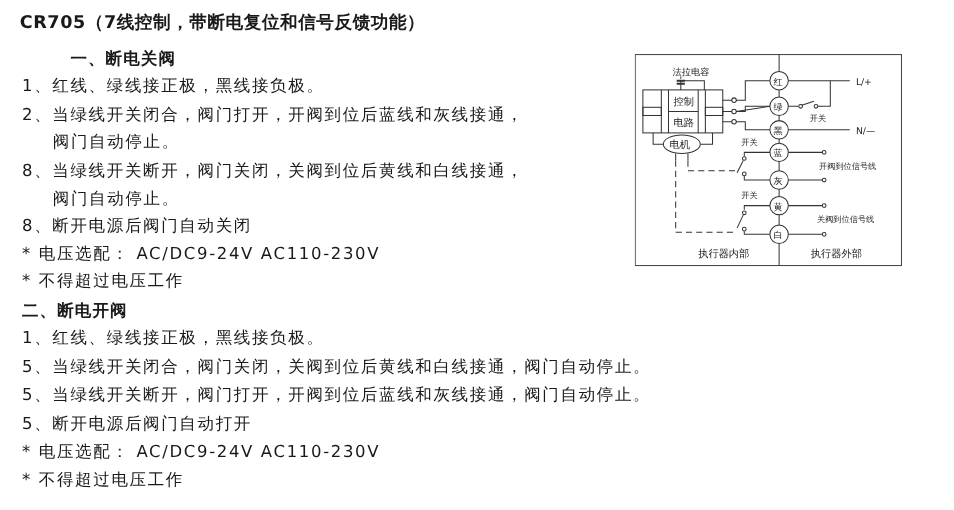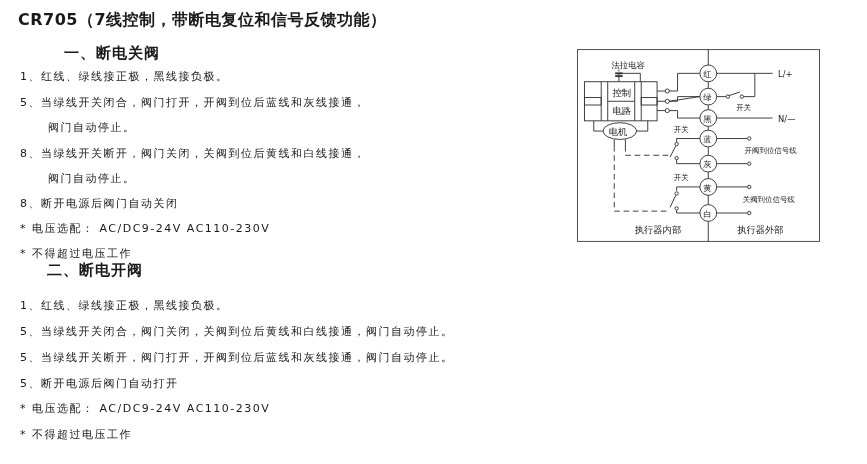--- a/index.html
+++ b/index.html
@@ -1,41 +1,41 @@
 <!DOCTYPE html>
 <html><head>
 <meta charset="utf-8">
 <style>
   html, body { margin: 0; padding: 0; background: #ffffff; }
   body { width: 867px; height: 464px; position: relative; overflow: hidden;
          font-family: "DejaVu Sans", "Liberation Sans", sans-serif; color: #1a1a1a; }
   .title { position: absolute; left: 18px; top: 10px; font-size: 16px; font-weight: bold; letter-spacing: 0.5px; }
   .h2 { position: absolute; left: 20px; font-size: 15px; font-weight: bold; letter-spacing: 1px; }
-  .line { position: absolute; left: 20px; font-size: 11px; letter-spacing: 1.5px; white-space: nowrap; }
+  .line { position: absolute; left: 20px; font-size: 15px; letter-spacing: 1.5px; white-space: nowrap; }
   .indent { left: 48px; }
   .diagram { position: absolute; left: 577px; top: 42px; width: 243px; height: 207px; }
   .diagram svg { width: 100%; height: 100%; }
   .diagram text { font-family: "DejaVu Sans", sans-serif; fill: #222; }
 </style>
 </head>
 <body>
 
 <div class="title">CR705（7线控制，带断电复位和信号反馈功能）</div>
 
 <div class="h2" style="top:44px;margin-left:44px;">一、断电关阀</div>
 <div class="line" style="top:69px;">1、红线、绿线接正极，黑线接负极。</div>
-<div class="line" style="top:95px;">5、当绿线开关闭合，阀门打开，开阀到位后蓝线和灰线接通，</div>
+<div class="line" style="top:95px;">2、当绿线开关闭合，阀门打开，开阀到位后蓝线和灰线接通，</div>
 <div class="line indent" style="top:120px;">阀门自动停止。</div>
 <div class="line" style="top:146px;">8、当绿线开关断开，阀门关闭，关阀到位后黄线和白线接通，</div>
 <div class="line indent" style="top:171px;">阀门自动停止。</div>
 <div class="line" style="top:196px;">8、断开电源后阀门自动关闭</div>
 <div class="line" style="top:221px;">* 电压选配： AC/DC9-24V  AC110-230V</div>
 <div class="line" style="top:246px;">* 不得超过电压工作</div>
 
-<div class="h2" style="top:261px;margin-left:27px;">二、断电开阀</div>
+<div class="h2" style="top:273px;">二、断电开阀</div>
 <div class="line" style="top:298px;">1、红线、绿线接正极，黑线接负极。</div>
 <div class="line" style="top:324px;">5、当绿线开关闭合，阀门关闭，关阀到位后黄线和白线接通，阀门自动停止。</div>
 <div class="line" style="top:350px;">5、当绿线开关断开，阀门打开，开阀到位后蓝线和灰线接通，阀门自动停止。</div>
 <div class="line" style="top:376px;">5、断开电源后阀门自动打开</div>
 <div class="line" style="top:401px;">* 电压选配： AC/DC9-24V  AC110-230V</div>
 <div class="line" style="top:427px;">* 不得超过电压工作</div>
 
 <div class="diagram">
   <svg viewBox="0 0 261 207" xmlns="http://www.w3.org/2000/svg" stroke="#333" stroke-width="1" fill="none">
 

